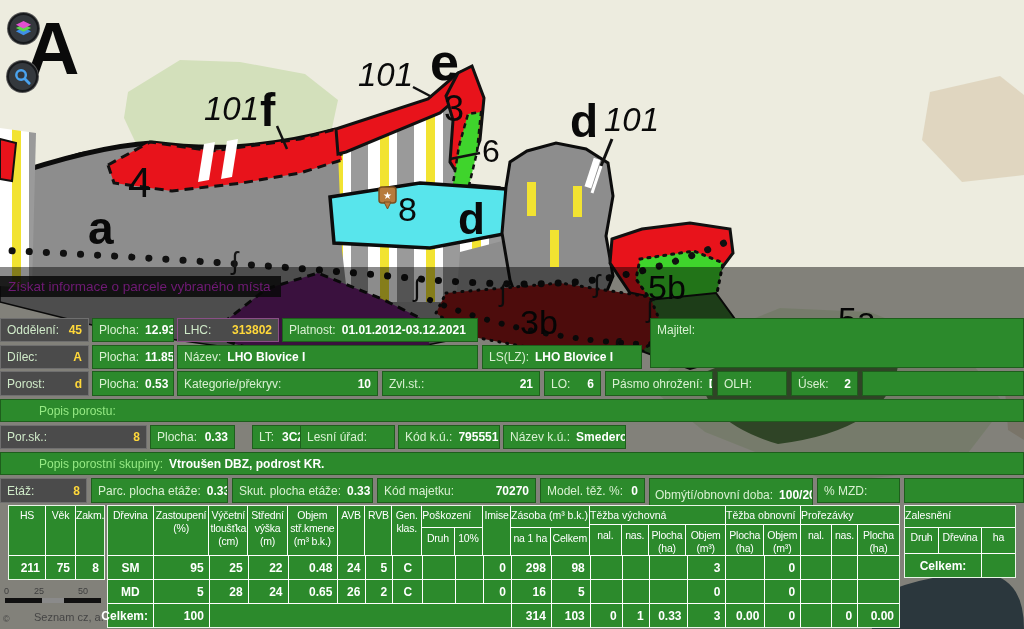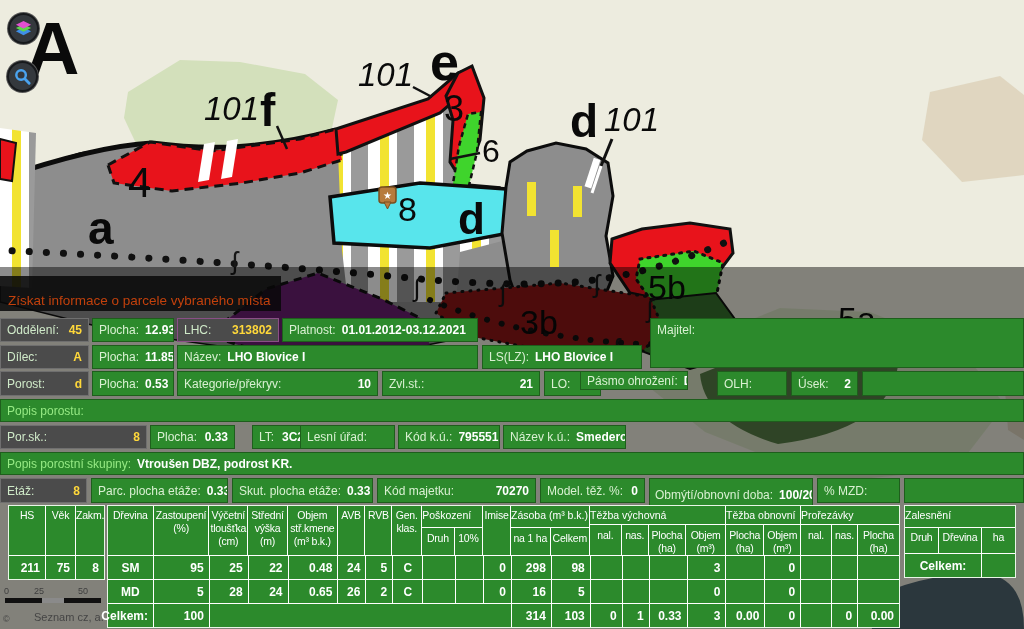--- a/index.html
+++ b/index.html
@@ -7,34 +7,34 @@
     font-family:"Liberation Sans",sans-serif;background:#edecdf;}
   #mapsvg{position:absolute;left:0;top:0;}
 
   
   .mapbtn{position:absolute;width:27px;height:27px;border-radius:50%;
     background:#34383d;border:2px solid #17191c;box-shadow:0 0 0 1px #5a5a5a;
     display:flex;align-items:center;justify-content:center;cursor:pointer;}
 
   
   #tooltip{position:absolute;left:0;top:276px;height:21px;display:flex;align-items:center;
-    background:rgba(8,8,8,.85);color:#c2410c;font-size:13.5px;padding:14px 10px 0 8px;white-space:nowrap;}
+    background:rgba(8,8,8,.85);color:#701a75;font-size:13.5px;padding:0 10px 0 8px;white-space:nowrap;}
 
   
   .cell{position:absolute;height:24px;display:flex;align-items:center;justify-content:space-between;
     background:#2c8a2c;border:1px solid #16411399;box-sizing:border-box;padding:0 6px;
     font-size:12px;color:#fff;white-space:nowrap;overflow:hidden;}
   .cell .lbl{color:#d9f0d2;margin-right:6px;}
   .cell .val{font-weight:bold;color:#fff;}
   .cell.gray{background:#4b4b4b;border-color:#6f6f6f;}
   .cell.gray .lbl{color:#cfe9c8;}
   .cell.gray .val{color:#ffd83a;}
   .cell.lhc{border-color:#8a4f86;}
   .cell.leftflow{justify-content:flex-start;}
-  .cell.desc .lbl{color:#96ea84;}
+  .cell.desc .lbl{color:#96ea84;margin-left:32px;}
   .cell.tallcell{height:50px;align-items:flex-start;padding-top:4px;}
 
   
   .tblk{position:absolute;background:#2c8a2c;border:1px solid #e9f6e7;color:#fff;box-sizing:border-box;}
   .th{display:flex;border-bottom:1px solid #fff;}
   .hc{box-sizing:border-box;border-right:1px solid #fff;font-size:10.5px;text-align:center;
     white-space:pre-line;padding-top:3px;line-height:1.25;letter-spacing:-0.2px;}
   .hc.tall{height:49px;}
   .hc:last-child{border-right:none;}
   .grp{box-sizing:border-box;border-right:1px solid #fff;display:flex;flex-direction:column;height:49px;}
@@ -227,21 +227,21 @@
     <span class="val">10</span>
   </div>
   <div class="cell" style="left:382px;top:371px;width:158px;height:25px">
     <span class="lbl">Zvl.st.:</span>
     <span class="val">21</span>
   </div>
   <div class="cell" style="left:544px;top:371px;width:57px;height:25px">
     <span class="lbl">LO:</span>
     <span class="val">6</span>
   </div>
-  <div class="cell" style="left:580px;top:371px;width:108px;height:19px">
+  <div class="cell" style="left:605px;top:371px;width:108px;height:25px">
     <span class="lbl">Pásmo ohrožení:</span>
     <span class="val">D</span>
   </div>
   <div class="cell" style="left:717px;top:371px;width:70px;height:25px">
     <span class="lbl">OLH:</span>
     <span class="val"></span>
   </div>
   <div class="cell" style="left:791px;top:371px;width:67px;height:25px">
     <span class="lbl">Úsek:</span>
     <span class="val">2</span>

